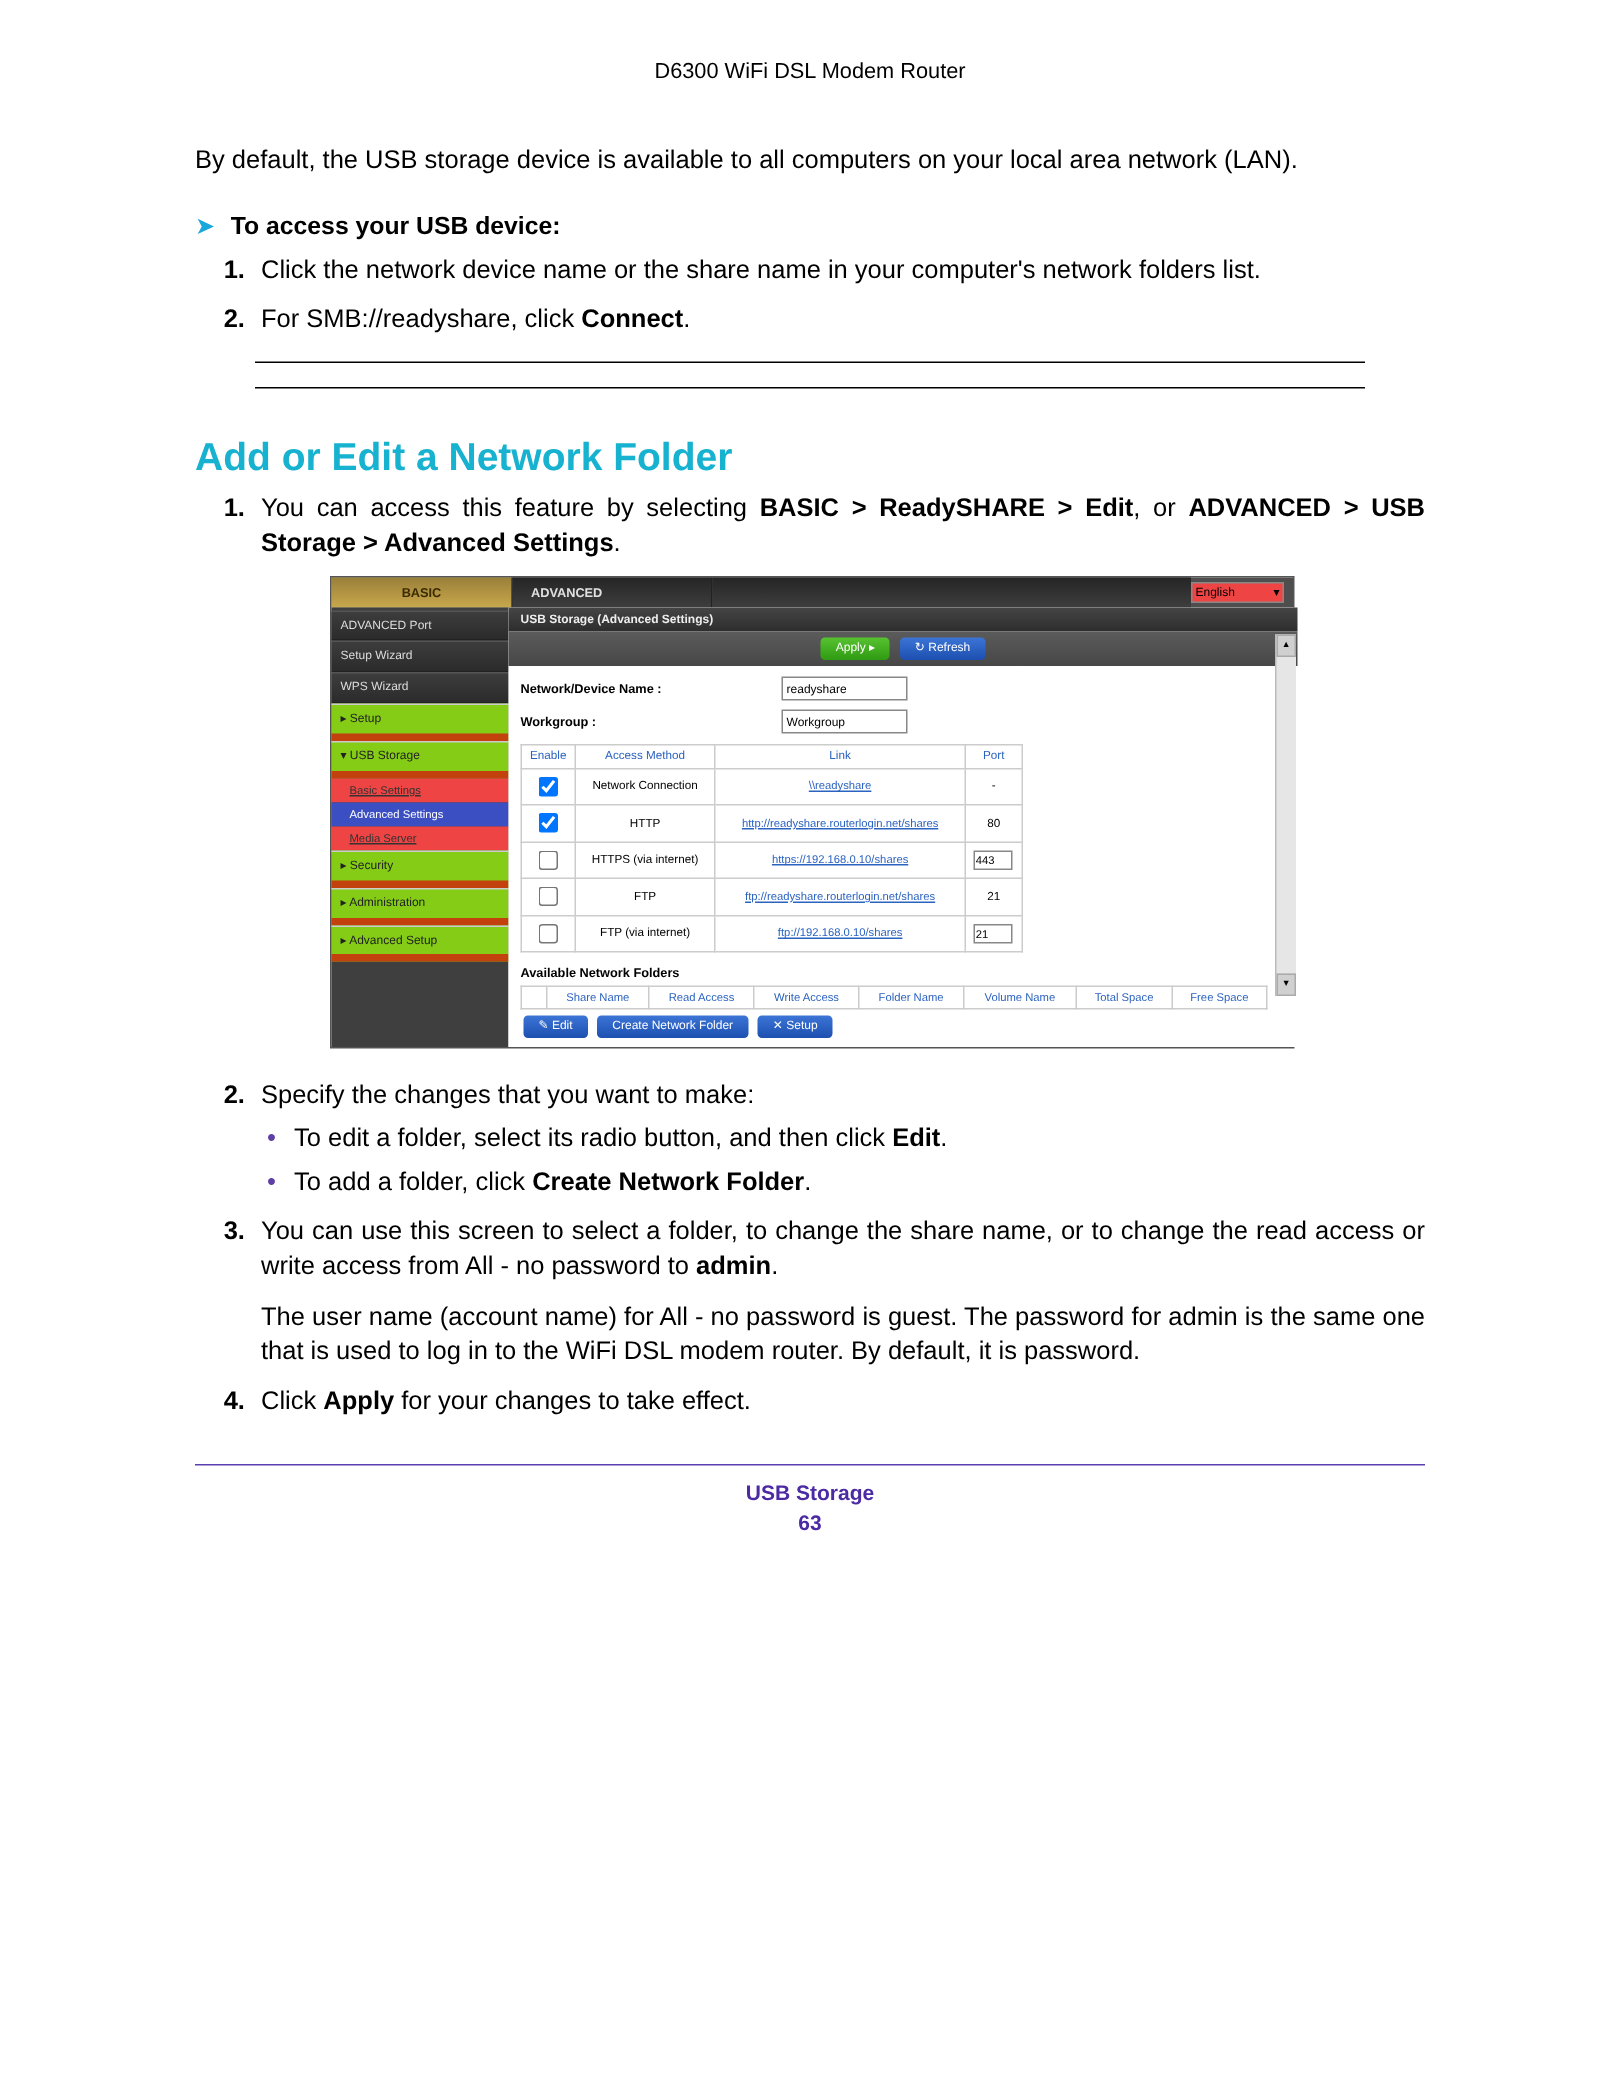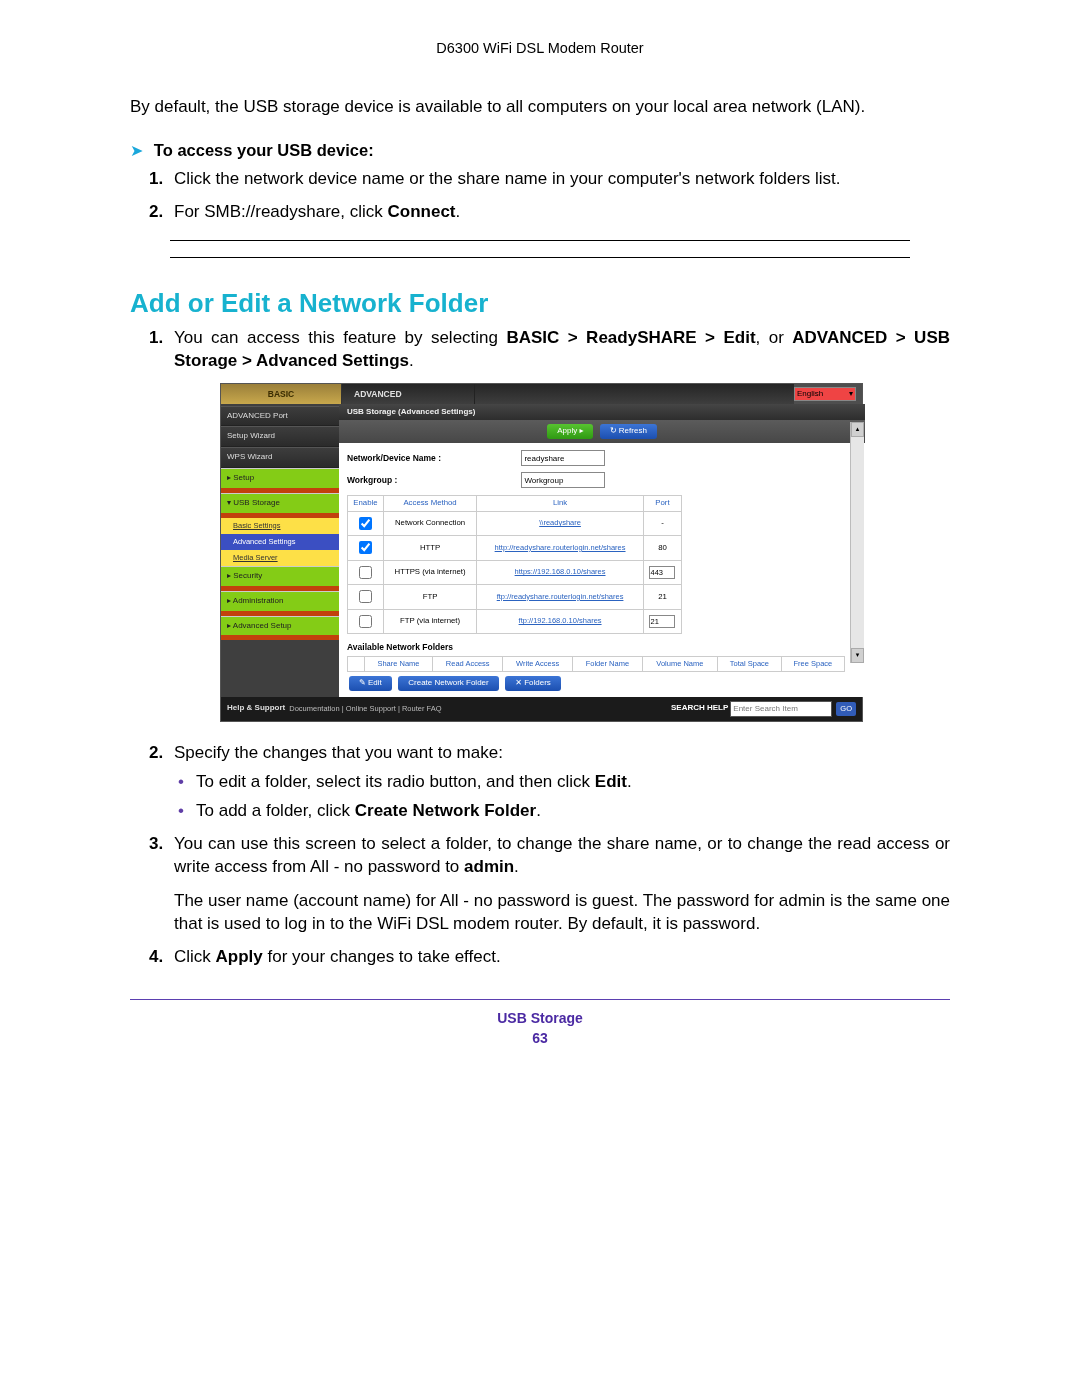--- a/index.html
+++ b/index.html
@@ -166,21 +166,21 @@
     border-bottom: 1px solid #222;
     border-top: 1px solid #555;
   }
   .ss-side-item.white {
     background: #84cc16;
     color: #222;
     border-top: 1px solid #ccc;
     border-bottom: 5px solid #c2410c;
   }
   .ss-side-sub {
-    background: #fde047;
+    background: #ef4444;
     color: #333;
     font-size: 7.5px;
     padding: 3px 6px 3px 12px;
   }
   .ss-side-sub.active {
     background: #3b4fc2;
     color: #fff;
   }
   .ss-side-sub a { color: inherit; text-decoration: underline; }
   .ss-main {
@@ -479,32 +479,24 @@
                   <th>Folder Name</th>
                   <th>Volume Name</th>
                   <th>Total Space</th>
                   <th>Free Space</th>
                 </tr>
               </tbody>
                 </table>
               <div class="ss-folder-btns">
                 <span class="ss-btn blue2">✎ Edit</span>
                 <span class="ss-btn blue2">Create Network Folder</span>
-                <span class="ss-btn blue2">✕ Folders</span>
+                <span class="ss-btn blue2">✕ Setup</span>
               </div>
             </div>
           </div>
-        </div>
-        <div class="ss-foot">
-          <span class="fl">Help &amp; Support</span>
-          <span class="fl2">Documentation | Online Support | Router FAQ</span>
-          <span class="spacer"></span>
-          <span class="sh">SEARCH HELP</span>
-          <input type="text" value="Enter Search Item" style="">
-          <span class="go">GO</span>
         </div>
       </div>
     </li>
 
     <li>
       <span>Specify the changes that you want to make:</span>
       <ol class="sub-bullets">
         <li>
           <span>To edit a folder, select its radio button, and then click </span><span class="bold">Edit</span><span>.</span>
         </li>

